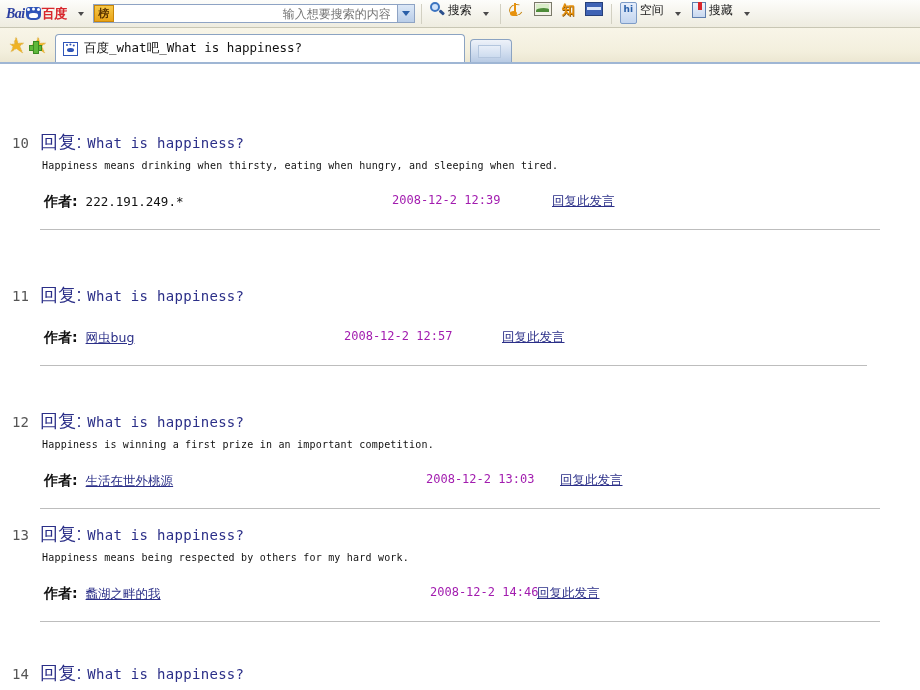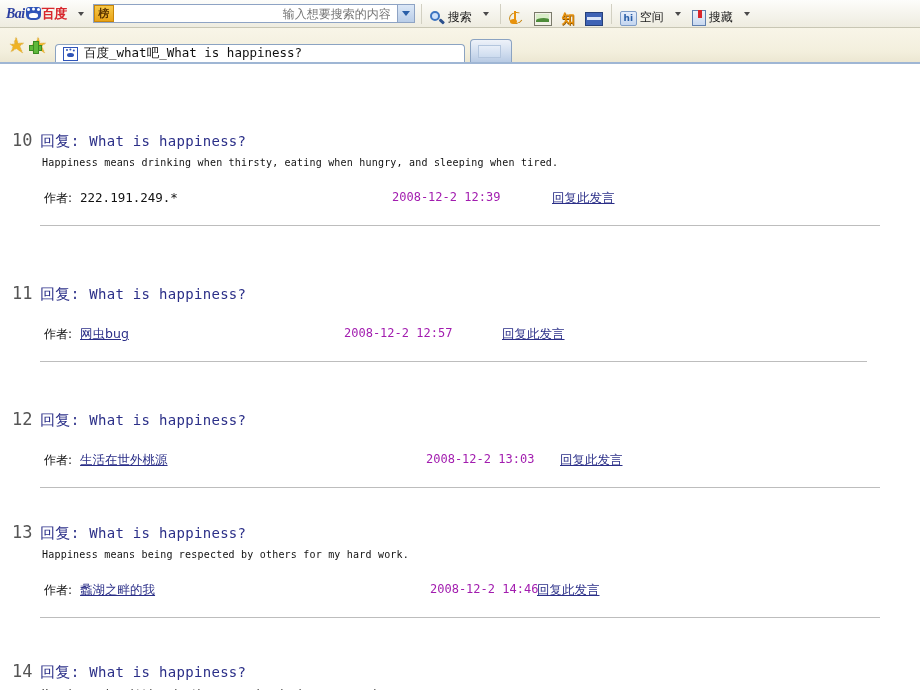--- a/index.html
+++ b/index.html
@@ -84,21 +84,21 @@
   .caret-blue {
     width: 0; height: 0;
     border-left: 4px solid transparent;
     border-right: 4px solid transparent;
     border-top: 5px solid #2a5fa8;
   }
 
   .tb-sep { width: 1px; height: 20px; background: #d2d0c2; margin: 0 4px; }
 
   .tb-item {
-    display: flex; align-items: flex-end; gap: 3px;
+    display: flex; align-items: flex-start; gap: 3px;
     height: 24px; padding: 0 4px; cursor: default;
     font-size: 12px; color: #1b1b1b;
     font-family: "DejaVu Sans", sans-serif;
   }
 
   
   .ic { display: inline-block; position: relative; }
   .ic-search { width: 15px; height: 15px; }
   .ic-search .glass {
     position: absolute; left: 0; top: 0;
@@ -134,21 +134,21 @@
     font-family: "DejaVu Sans", sans-serif;
     text-shadow: 0.5px 0.5px 0 #8a5200;
   }
   .ic-film { width: 18px; height: 14px; background: #3f63b5; border: 1px solid #26407a; }
   .ic-film .strip {
     position: absolute; left: 1px; top: 1.5px; width: 14px; height: 9px;
     background: #dce6f7;
     box-shadow: inset 0 3px 0 #3f63b5, inset 0 -3px 0 #3f63b5;
   }
   .ic-hi {
-    width: 17px; height: 15px; background: linear-gradient(to bottom,#e6eefb,#c3d5ef);
+    width: 17px; height: 22px; background: linear-gradient(to bottom,#e6eefb,#c3d5ef);
     border: 1px solid #7e9cc7; border-radius: 2px;
     color: #2a5fa8; font-size: 9px; font-weight: bold; line-height: 13px;
     text-align: center; font-family: "DejaVu Sans", sans-serif;
   }
   .ic-book {
     width: 14px; height: 16px; background: linear-gradient(to bottom,#eef3fb,#c8d8ef);
     border: 1px solid #5f7fae;
   }
   .ic-book .mark {
     position: absolute; right: 2.5px; top: -1px; width: 4px; height: 8px;
@@ -195,21 +195,21 @@
     width: 11px; height: 11px;
   }
   .plus-badge::before, .plus-badge::after {
     content: ""; position: absolute; background: #5fb83a;
     border: 0.5px solid #3c8a22;
   }
   .plus-badge::before { left: 0; top: 3.5px; width: 11px; height: 4px; }
   .plus-badge::after  { left: 3.5px; top: 0; width: 4px; height: 11px; }
 
   .tab {
-    height: 18px; margin-left: 5px;
+    height: 28px; margin-left: 5px;
     display: flex; align-items: center; gap: 6px;
     padding: 0 10px 0 7px;
     border: 1px solid #8ba3c2;
     border-bottom: none;
     border-radius: 4px 4px 0 0;
   }
   .tab-active {
     background: #ffffff;
     width: 410px;
     position: relative;
@@ -257,43 +257,43 @@
 
   .post { position: relative; }
   .post-head {
     display: flex; align-items: baseline;
     padding-left: 12px;
   }
   .post-num {
     width: 28px; flex: 0 0 auto;
     text-align: left;
     font-family: "DejaVu Sans Mono", monospace;
-    font-size: 17px; color: #555555;
+    font-size: 14px; color: #555555;
   }
   .post-title {
     font-family: "DejaVu Sans Mono", monospace;
     font-size: 14px; color: #2b2f88;
     letter-spacing: 0.3px;
   }
-  .post-title .cn { font-family: Liberation Mono, monospace; font-size: 15px; margin-top: 44px; }
+  .post-title .cn { font-family: Liberation Sans, sans-serif; font-size: 18px; margin-top: 44px; }
   .post-body {
     margin: 6px 0 0 42px;
     font-family: "DejaVu Sans Mono", monospace;
     font-size: 10px; color: #111111;
     letter-spacing: 0.2px;
     white-space: nowrap;
   }
   .post-meta {
     display: flex; align-items: baseline;
     margin: 22px 0 0 44px;
     font-size: 12.5px;
   }
   .meta-label {
     font-family: "DejaVu Sans", sans-serif;
-    font-size: 12px; color: #111; font-weight: normal;
+    font-size: 14px; color: #111; font-weight: bold;
     flex: 0 0 auto;
   }
   .meta-author {
     margin-left: 8px;
     font-family: "DejaVu Sans Mono", monospace;
     font-size: 12.5px; color: #111;
     flex: 0 0 auto;
   }
   .meta-author.link {
     color: #2b2f88; text-decoration: underline;
@@ -444,20 +444,21 @@
         <span class="meta-date" style="left: 300px;">2008-12-2 12:57</span>
         <span class="meta-reply" style="left: 458px;">回复此发言</span>
       </div>
       <div class="sep"></div>
     </div>
     <div class="post" style="position: absolute; left: 0px; right: 0px; top: 345px;">
       <div class="post-head">
         <span class="post-num">12</span>
         <span class="post-title"><span class="cn">回复: </span><span>What is happiness?</span></span>
       </div>
+      <div class="post-body">Happiness is winning a first prize in an important competition.</div>
       <div class="post-meta" style="position: relative;">
         <span class="meta-label">作者:</span>
         <span class="meta-author link">生活在世外桃源</span>
         <span class="meta-date" style="left: 382px;">2008-12-2 13:03</span>
         <span class="meta-reply" style="left: 516px;">回复此发言</span>
       </div>
       <div class="sep"></div>
     </div>
     <div class="post" style="position: absolute; left: 0px; right: 0px; top: 458px;">
       <div class="post-head">

